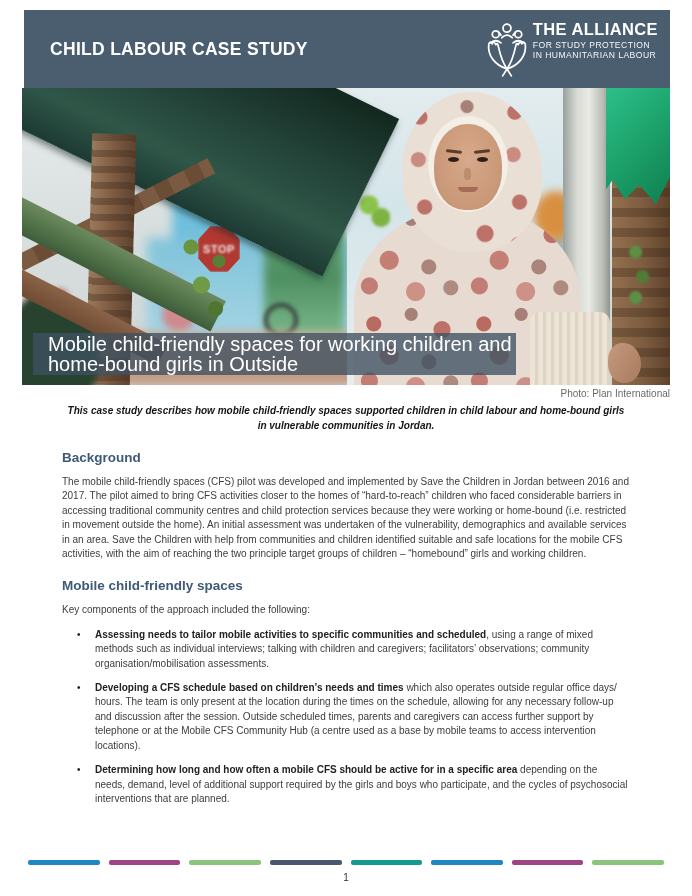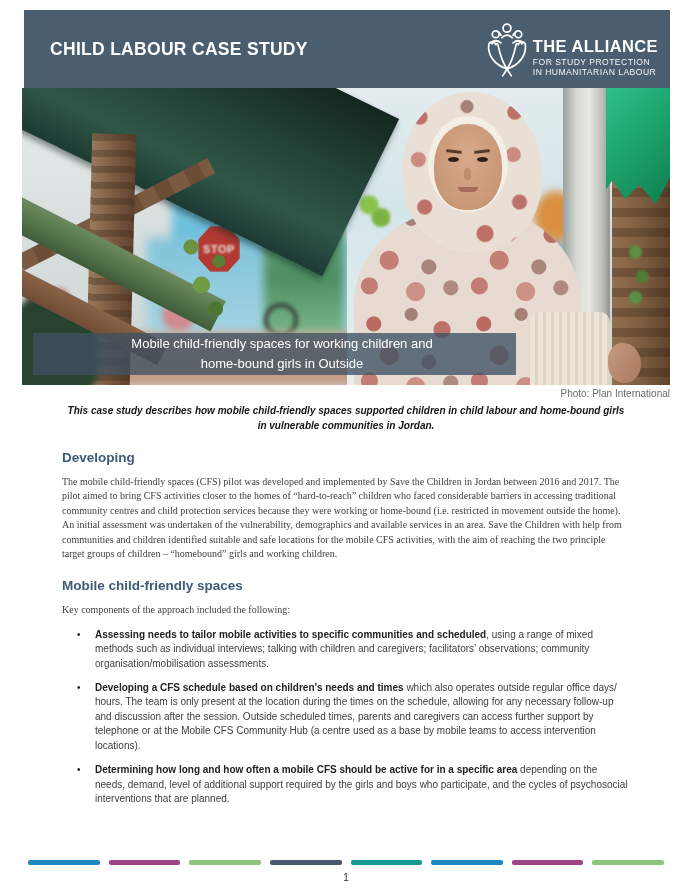--- a/index.html
+++ b/index.html
@@ -3,21 +3,21 @@
 <meta charset="utf-8">
 <style>
   html,body{margin:0;padding:0;background:#ffffff;}
   .page{position:relative;width:692px;height:896px;background:#ffffff;overflow:hidden;
         font-family:"Liberation Sans","DejaVu Sans",sans-serif;color:#3d3d3d;}
 
   
   .hdr{position:absolute;left:24px;right:22px;top:10px;height:78px;background:#4a5e70;
        display:flex;align-items:center;justify-content:space-between;padding:0 12px 0 26px;box-sizing:border-box;}
   .hdr-title{color:#fff;font-size:17.5px;font-weight:bold;letter-spacing:.3px;}
-  .logo{display:flex;align-items:flex-end;gap:0;}
+  .logo{display:flex;align-items:flex-start;gap:0;}
   .logo svg{display:block;}
   .logo-text{color:#fff;line-height:1;}
   .logo-l1{font-size:16.5px;font-weight:bold;letter-spacing:.4px;margin-bottom:3px;}
   .logo-l2,.logo-l3{font-size:8.6px;font-weight:400;letter-spacing:.45px;margin-top:2px;opacity:.95;}
 
   
   .photo{position:absolute;left:22px;top:88px;width:648px;height:297px;overflow:hidden;background:#dfe3e4;}
   .photo *{position:absolute;}
   .sky{left:0;top:0;right:0;bottom:0;background:linear-gradient(180deg,#e9ecec 0%,#d9dfdf 45%,#cfd6d6 100%);}
   .skypatch{left:300px;top:0;width:348px;height:160px;background:radial-gradient(ellipse at 70% 20%,#dcecf2 0%,rgba(220,236,242,0) 70%);}
@@ -101,28 +101,28 @@
   .brow{width:16px;height:3px;background:#5a3c28;border-radius:2px;top:26px;}
   .brow.l{left:12px;transform:rotate(6deg);}
   .brow.r{right:12px;transform:rotate(-6deg);}
   .eye{width:11px;height:5px;background:#2e2018;border-radius:50%;top:33px;}
   .eye.l{left:14px;} .eye.r{right:14px;}
   .nose{left:30px;top:44px;width:7px;height:12px;background:rgba(150,100,70,.35);border-radius:40%;}
   .mouth{left:24px;top:63px;width:20px;height:5px;background:#a66a58;border-radius:0 0 10px 10px;}
   
   .band{left:11px;top:245px;width:483px;height:42px;background:rgba(62,81,97,.78);z-index:10;
         display:flex;flex-direction:column;justify-content:center;padding-left:15px;box-sizing:border-box;}
-  .band div{position:static;color:#fff;font-size:13px;line-height:20px;font-weight:400;text-align:center;}
+  .band div{position:static;color:#fff;font-size:20px;line-height:20px;font-weight:400;}
   .credit{position:absolute;right:22px;top:388px;font-size:10px;color:#6a6a6a;}
 
   
   .article{position:absolute;left:62px;width:568px;top:403px;}
   .intro{font-size:10px;font-weight:bold;font-style:italic;color:#141414;line-height:15px;margin:0 0 0 0;text-align:center;}
   h2{font-size:13.5px;font-weight:bold;color:#3e5a77;margin:17px 0 0 0;}
-  .para,.lead{font-size:10px;line-height:14.4px;margin:10px 0 0 0;color:#3d3d3d;font-family:Liberation Serif, serif;}
+  .para,.lead{font-size:10px;line-height:14.4px;margin:10px 0 0 0;color:#3d3d3d;}
   ul{list-style:none;margin:4px 0 0 0;padding:0;}
   li{position:relative;padding-left:33px;margin-top:10px;font-size:10px;line-height:14.4px;color:#3d3d3d;}
   li::before{content:"•";position:absolute;left:15px;top:0;color:#1a1a1a;}
   .b{font-weight:bold;color:#222;}
 
   
   .rule{position:absolute;left:28px;right:28px;top:860px;height:5px;display:flex;gap:9px;}
   .rule span{flex:1;border-radius:2px;background:#ccc;}
   .pageno{position:absolute;left:0;right:0;top:872px;text-align:center;font-size:10px;color:#333;}
 </style>
@@ -211,21 +211,21 @@
     <div class="band">
       <div>Mobile child-friendly spaces for working children and</div>
       <div>home-bound girls in Outside</div>
     </div>
   </div>
   <div class="credit">Photo: Plan International</div>
 
   <div class="article">
     <p class="intro">This case study describes how mobile child-friendly spaces supported children in child labour and home-bound girls in vulnerable communities in Jordan.</p>
 
-    <h2>Developing</h2>
+    <h2>Background</h2>
     <p class="para">The mobile child-friendly spaces (CFS) pilot was developed and implemented by Save the Children in Jordan between 2016 and 2017. The pilot aimed to bring CFS activities closer to the homes of “hard-to-reach” children who faced considerable barriers in accessing traditional community centres and child protection services because they were working or home-bound (i.e. restricted in movement outside the home). An initial assessment was undertaken of the vulnerability, demographics and available services in an area. Save the Children with help from communities and children identified suitable and safe locations for the mobile CFS activities, with the aim of reaching the two principle target groups of children – “homebound” girls and working children.</p>
 
     <h2>Mobile child-friendly spaces</h2>
     <p class="lead">Key components of the approach included the following:</p>
     <ul>
       <li>
         <span class="b">Assessing needs to tailor mobile activities to specific communities and scheduled</span><span>, using a range of mixed methods such as individual interviews; talking with children and caregivers; facilitators’ observations; community organisation/mobilisation assessments.</span>
       </li>
       <li>
         <span class="b">Developing a CFS schedule based on children’s needs and times</span><span> which also operates outside regular office days/ hours. The team is only present at the location during the times on the schedule, allowing for any necessary follow-up and discussion after the session. Outside scheduled times, parents and caregivers can access further support by telephone or at the Mobile CFS Community Hub (a centre used as a base by mobile teams to access intervention locations).</span>

